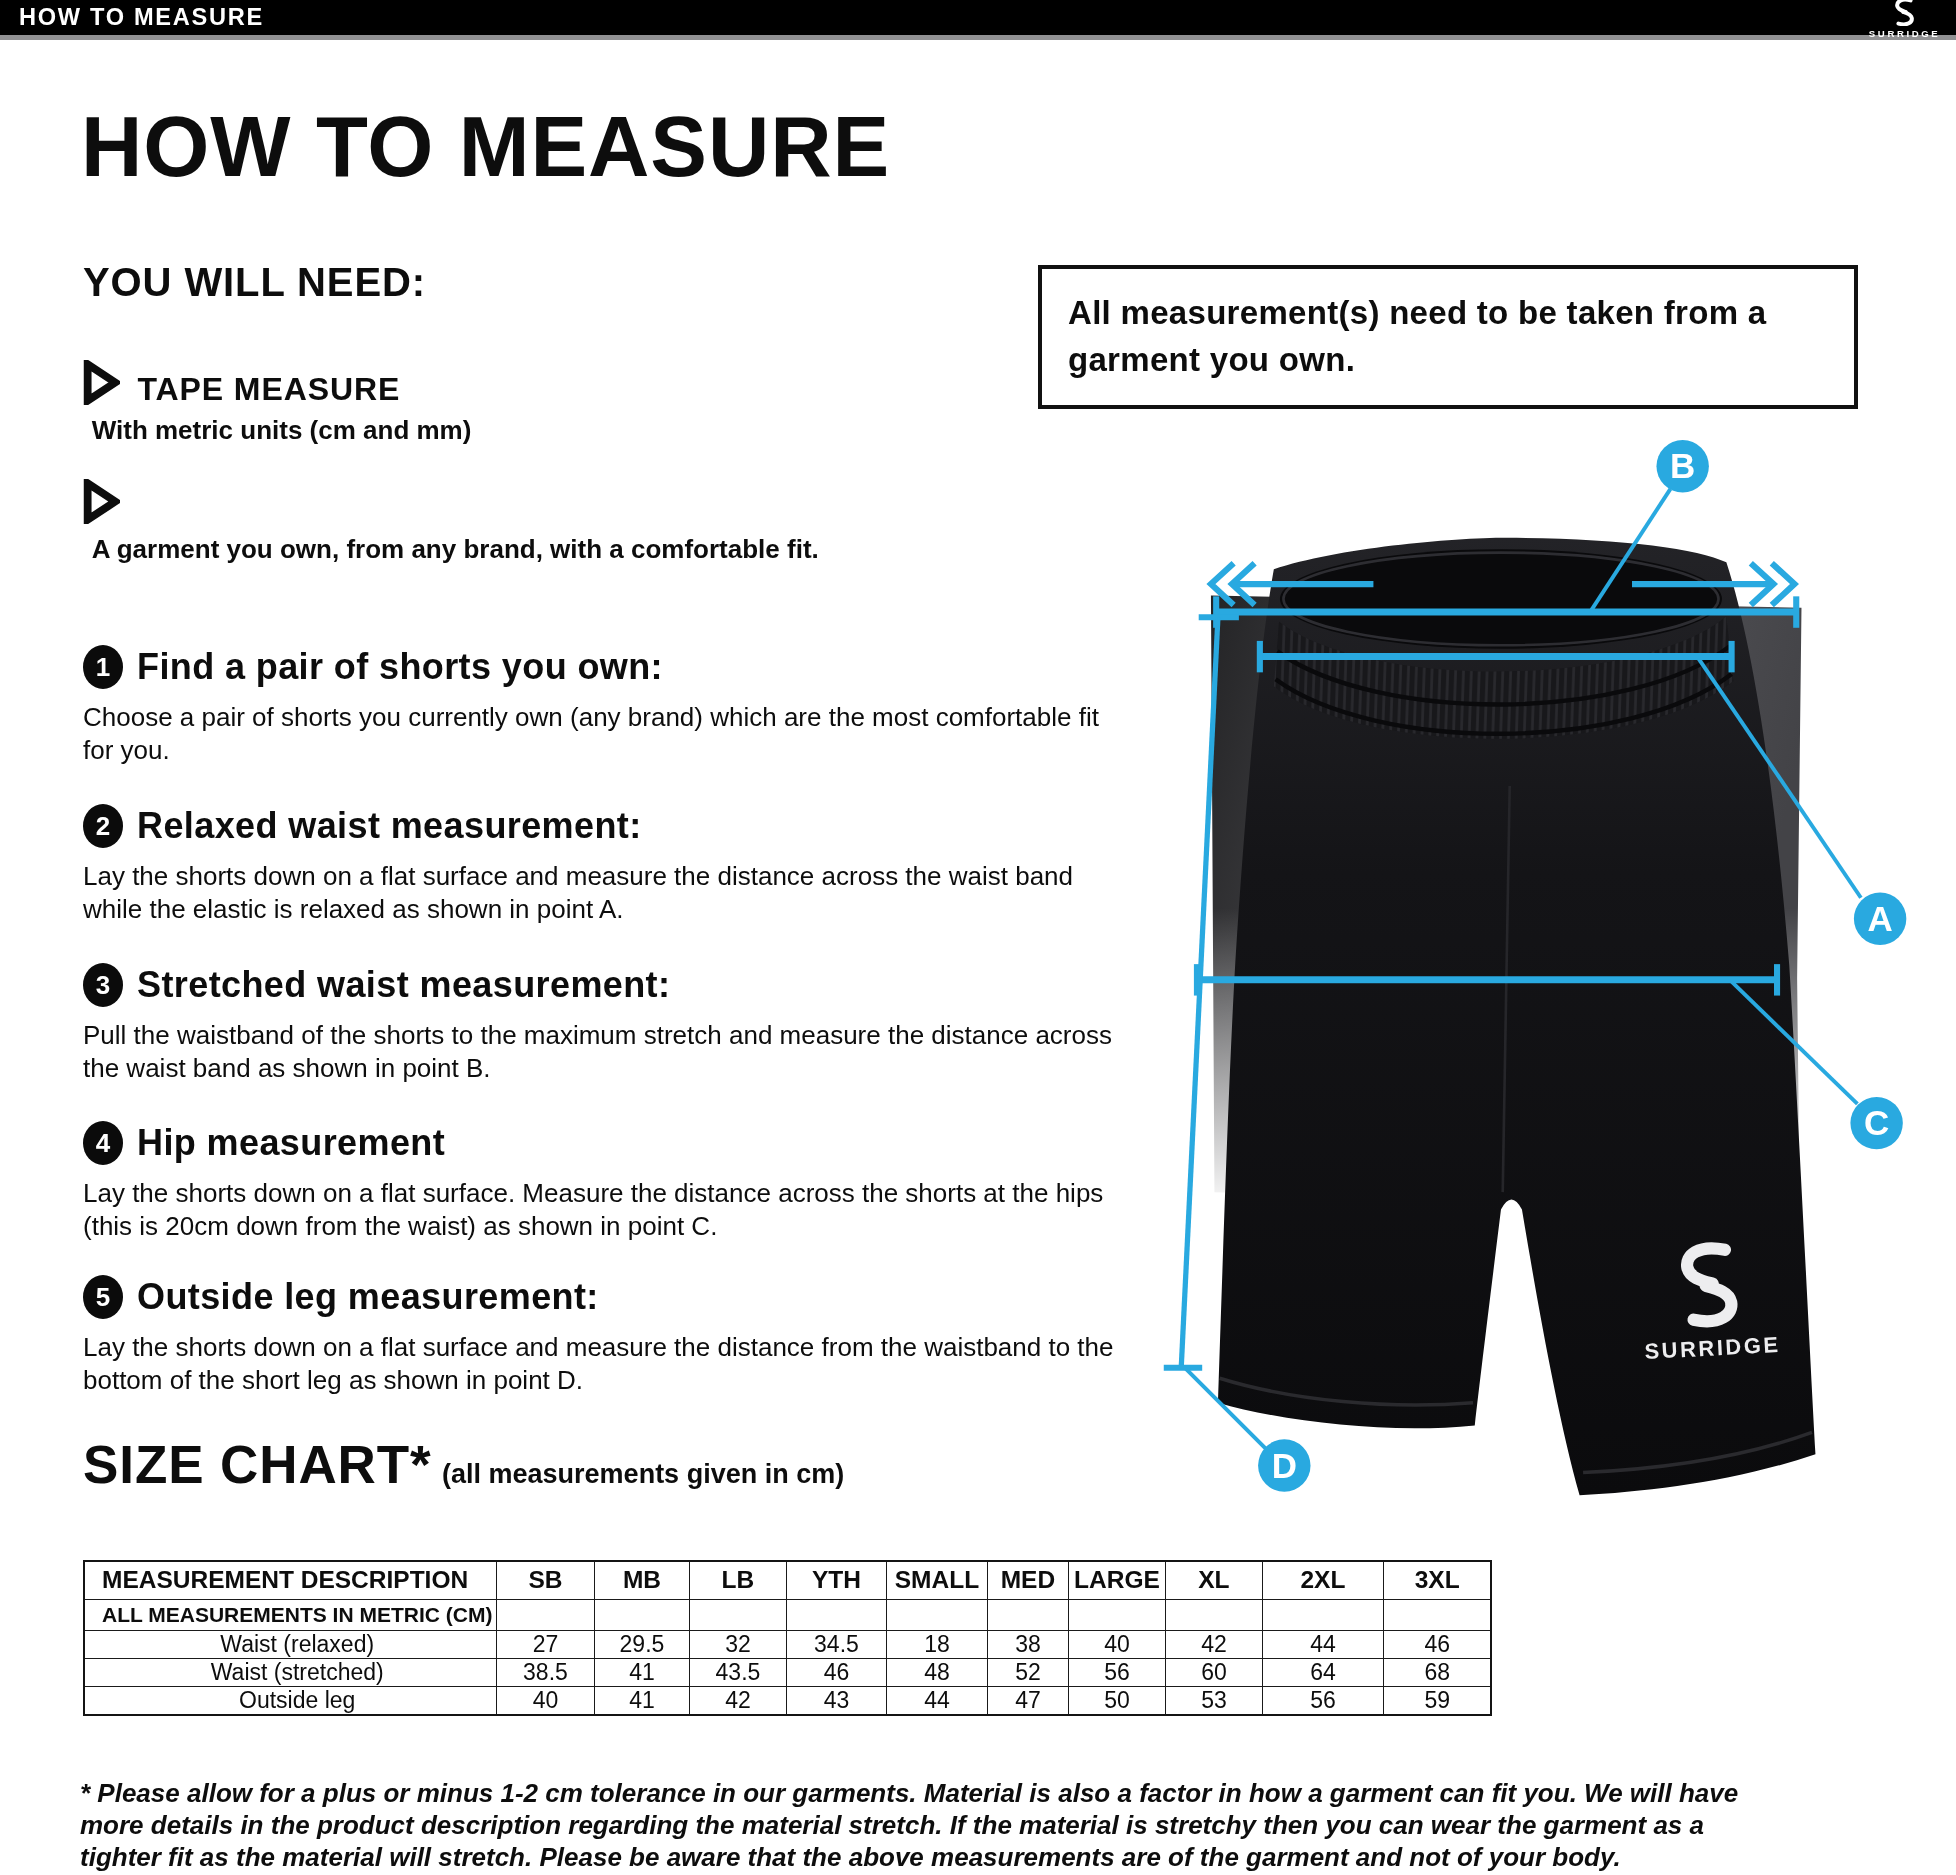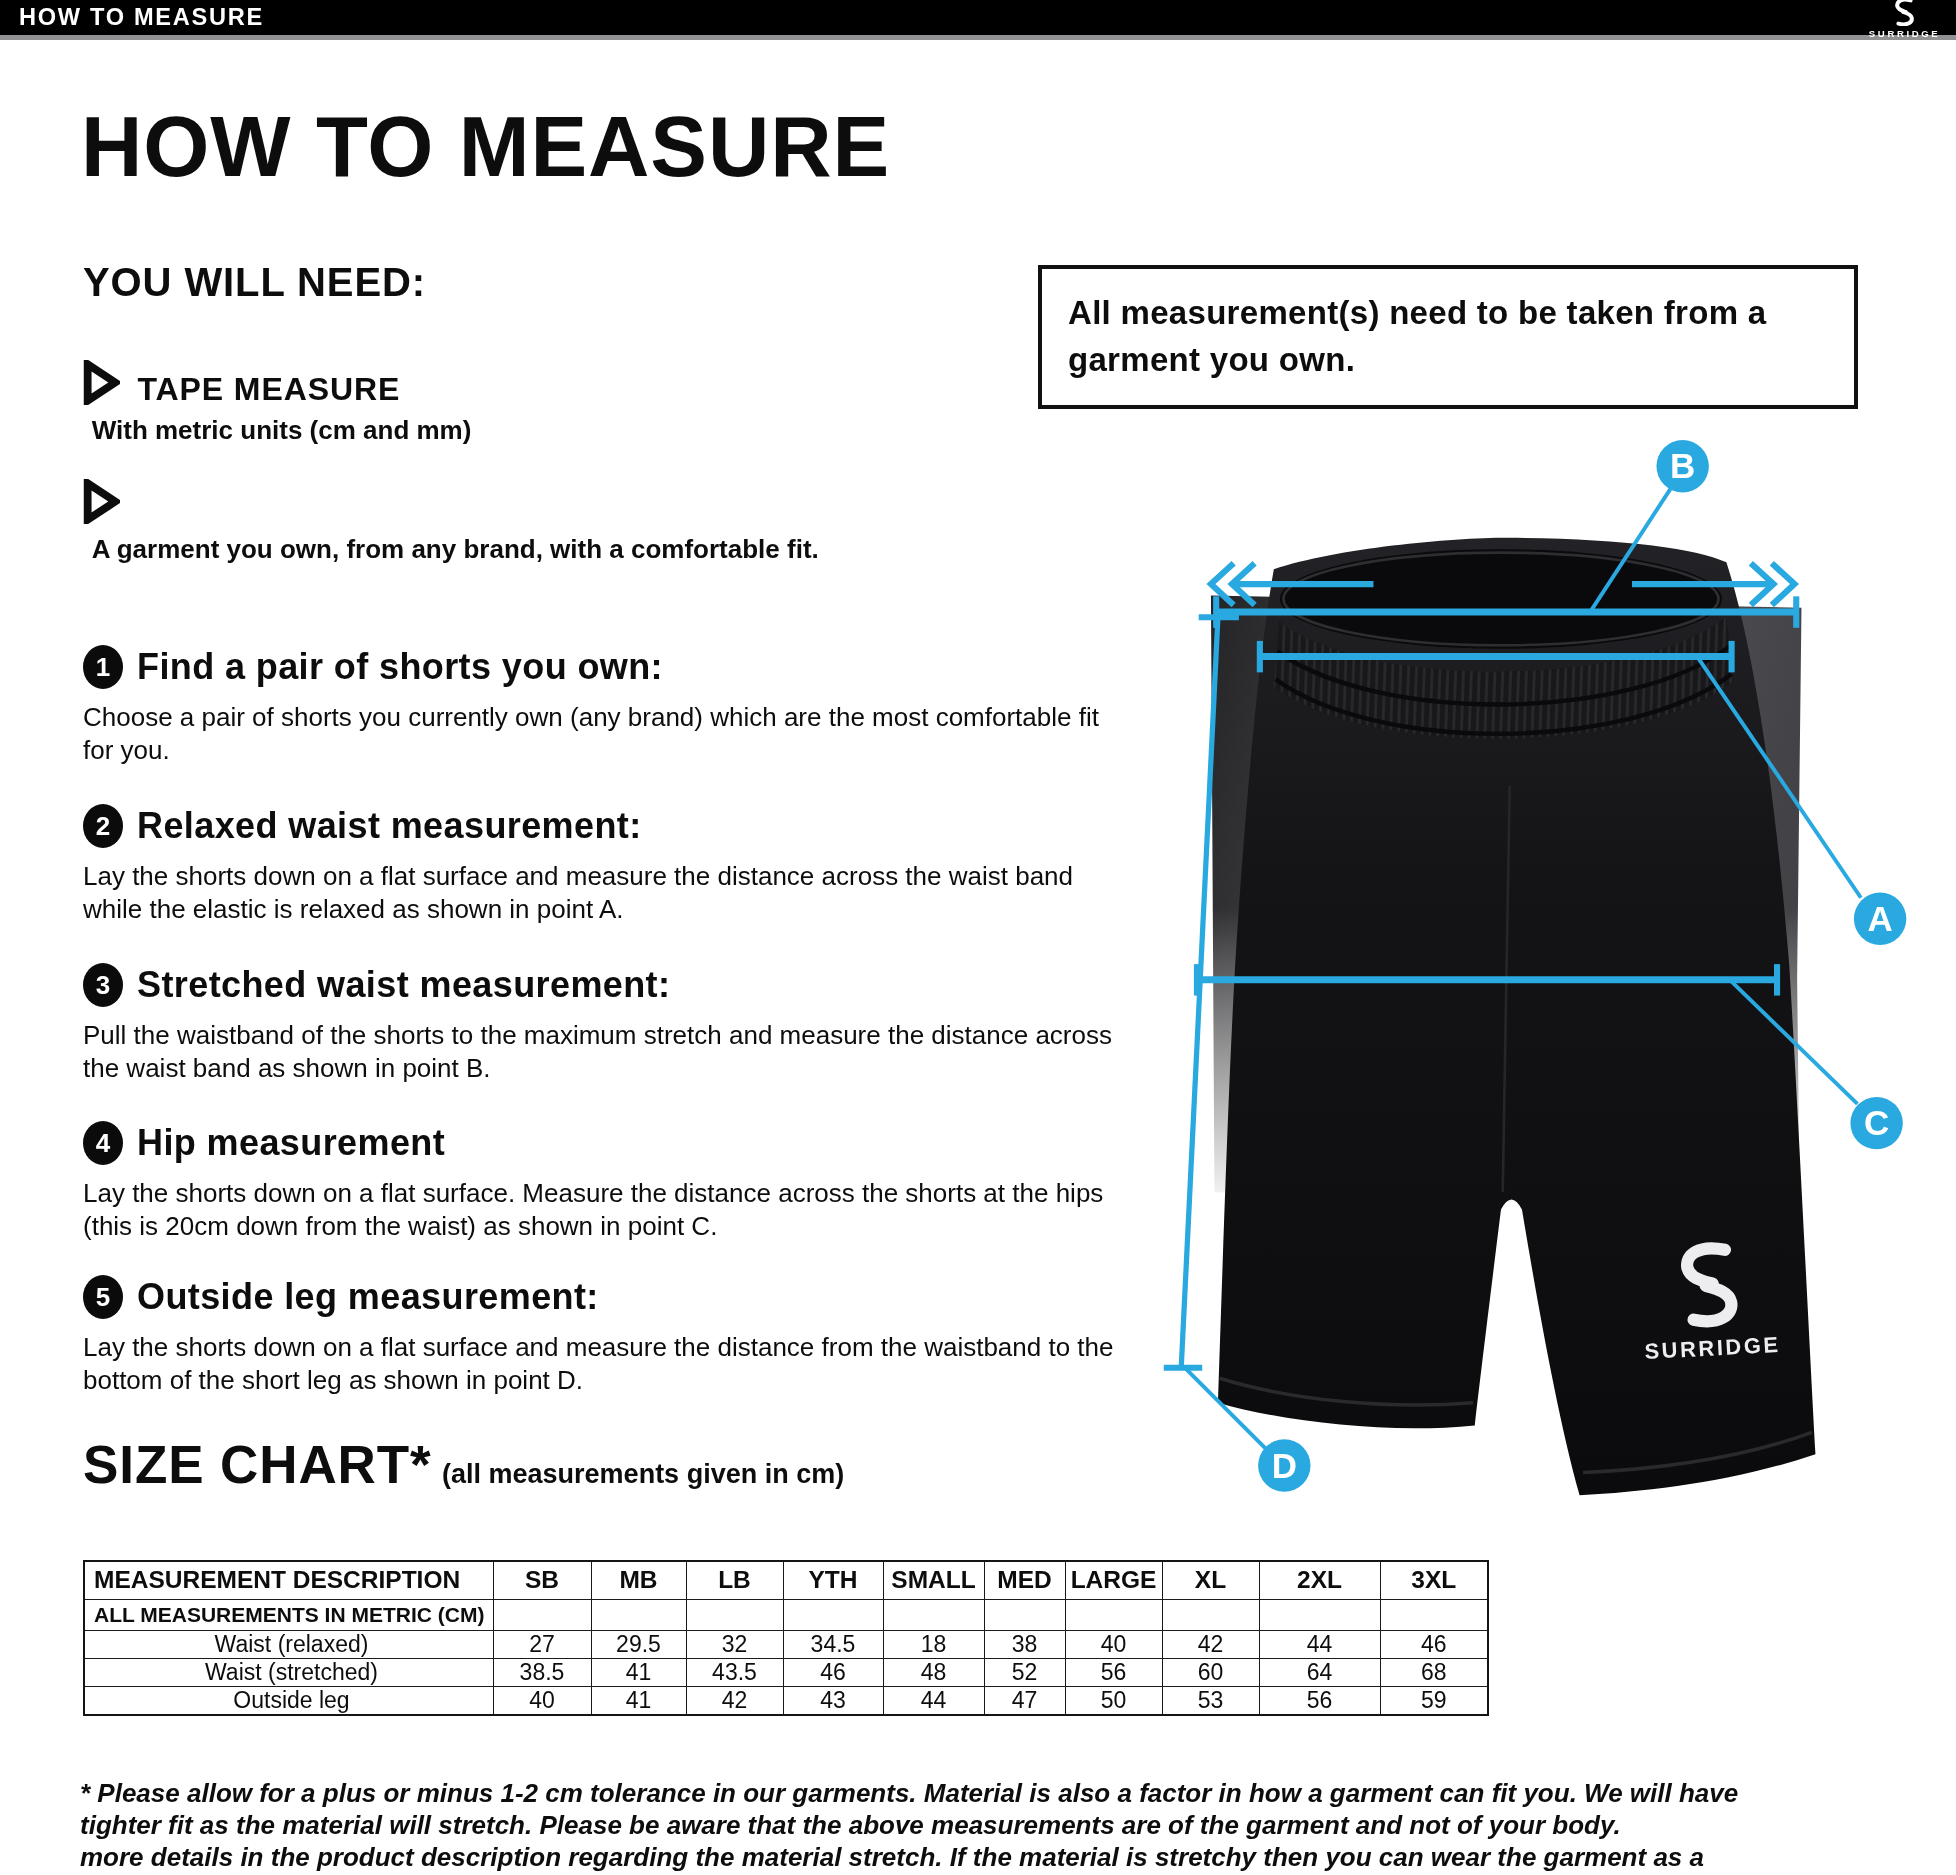--- a/index.html
+++ b/index.html
@@ -42,21 +42,21 @@
   }
   
   .sc-head{position:absolute;left:83px;top:1434px;display:flex;align-items:baseline;}
   .sc-title{font-size:53px;font-weight:800;letter-spacing:0.9px;}
   .sc-sub{font-size:27px;font-weight:800;margin-left:10.5px;}
   .sct{position:absolute;left:83px;top:1560px;border-collapse:collapse;table-layout:fixed;border:2.6px solid #141414;background:#fff;}
   .sct th,.sct td{border:1.7px solid #1a1a1a;overflow:hidden;white-space:nowrap;padding:0 3.5px;box-sizing:border-box;}
   .sct th{font-size:24.5px;font-weight:700;height:38px;text-align:center;}
   .sct tr.metric td{height:31px;font-size:21px;font-weight:700;}
   .sct tr.dat td{height:28px;font-size:23px;font-weight:400;text-align:center;}
-  .sct .l{text-align:left;padding-left:9px;margin-top:16px;}
+  .sct .l{text-align:left;padding-left:17px;margin-top:16px;}
   
   .footnote{
     position:absolute;left:80px;top:1777px;width:1853px;
     font-size:26px;font-weight:700;font-style:italic;line-height:32px;
   }
   
   .figure{position:absolute;left:1162px;top:419px;width:795px;height:1092px;}
   .figure svg{display:block;width:795px;height:1092px;}
   .anno-letter{font-size:40px;font-weight:800;fill:#ffffff;text-anchor:middle;}
   .logo-word{font-size:25px;font-weight:700;letter-spacing:3px;fill:#ededef;text-anchor:middle;}
@@ -343,16 +343,16 @@
         <td>50</td>
         <td>53</td>
         <td>56</td>
         <td>59</td>
       </tr>
     </tbody>
   </table>
 
 <div class="footnote">
   <div>* Please allow for a plus or minus 1-2 cm tolerance in our garments. Material is also a factor in how a garment can fit you. We will have</div>
+  <div>more details in the product description regarding the material stretch.  If the material is stretchy then you can wear the garment as a</div>
   <div>tighter fit as the material will stretch.  Please be aware that the above measurements are of the garment and not of your body.</div>
-  <div>more details in the product description regarding the material stretch.  If the material is stretchy then you can wear the garment as a</div>
 </div>
 
 
 </body></html>

